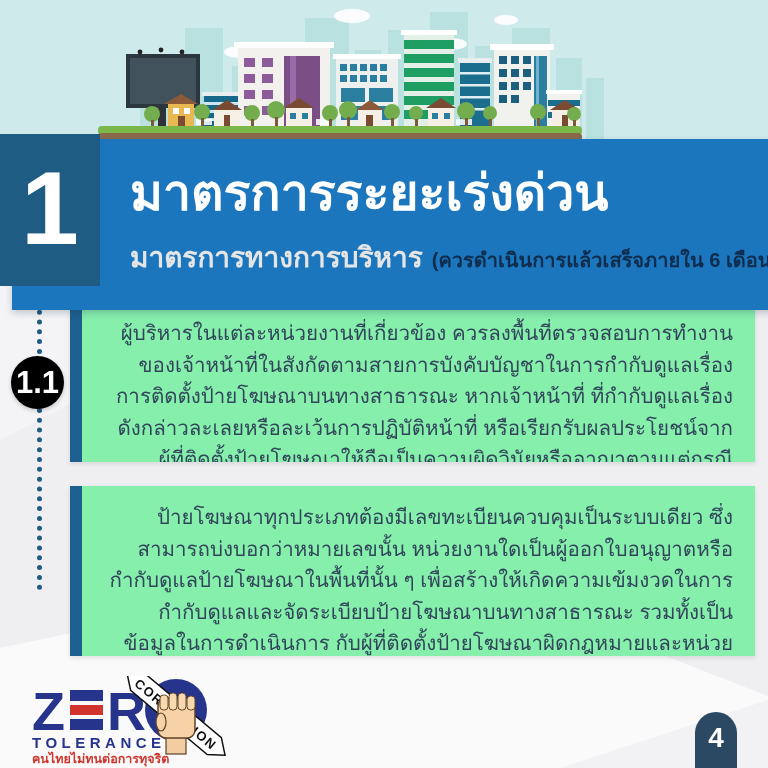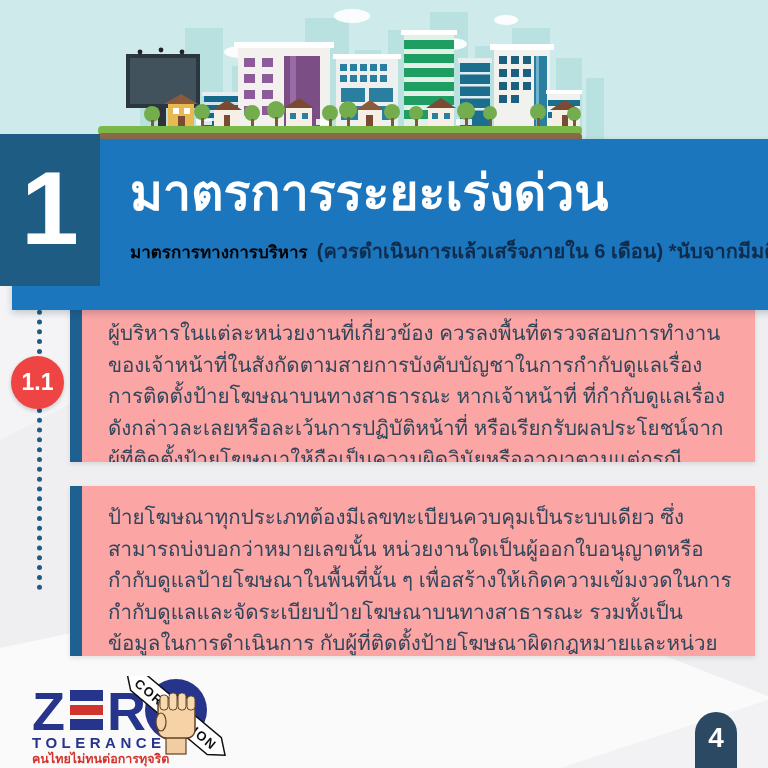--- a/index.html
+++ b/index.html
@@ -26,40 +26,41 @@
     color:#fff;font-size:104px;font-weight:800;line-height:1;
     transform:translateY(-2px);
   }
   .banner-title{
     position:absolute;left:118px;top:14px;color:#fff;
     font-size:50px;font-weight:800;letter-spacing:0;white-space:nowrap;
   }
   .banner-sub{
     position:absolute;left:118px;top:96px;display:flex;align-items:baseline;gap:9px;white-space:nowrap;
   }
-  .banner-sub .hl{color:#000000;font-size:17px;font-weight:700;}
+  .banner-sub .hl{color:#e5e5e5;font-size:28px;font-weight:700;}
   .banner-sub .note{color:#0f2c4c;font-size:20px;font-weight:700;}
   
   .dotline{
     position:absolute;left:37px;top:290px;height:300px;width:0;
     border-left:5px dotted #1e5c84;z-index:1;
   }
   .badge{
     position:absolute;left:11px;width:53px;height:53px;border-radius:50%;
-    background:#ef4444;color:#fff;display:flex;align-items:center;justify-content:center;
-    font-size:23px;font-weight:800;z-index:3;box-shadow:0 2px 4px rgba(0,0,0,.18);
+    background:#000000;color:#fff;display:flex;align-items:center;justify-content:center;
+    font-size:31px;font-weight:800;z-index:3;box-shadow:0 2px 4px rgba(0,0,0,.18);
   }
   .badge.b1{top:356px;}
   .badge.b2{top:545px;}
   
   .measure-box{
-    position:absolute;left:70px;width:685px;background:#fca5a5;
+    position:absolute;left:70px;width:685px;background:#86efac;
     border-left:12px solid #1e6090;box-sizing:border-box;
     padding:15px 22px 12px 26px;z-index:2;overflow:hidden;
     box-shadow:0 2px 5px rgba(0,0,0,.10);
+    text-align:right;
   }
   .measure-box.m1{top:302px;height:160px;}
   .measure-box.m2{top:486px;height:170px;}
   .measure-text{
     color:#31465a;font-size:20.5px;line-height:31.5px;font-weight:500;
     overflow-wrap:anywhere;
   }
   
   .logo{position:absolute;left:26px;top:676px;width:210px;height:92px;z-index:6;}
   .page-tab{

